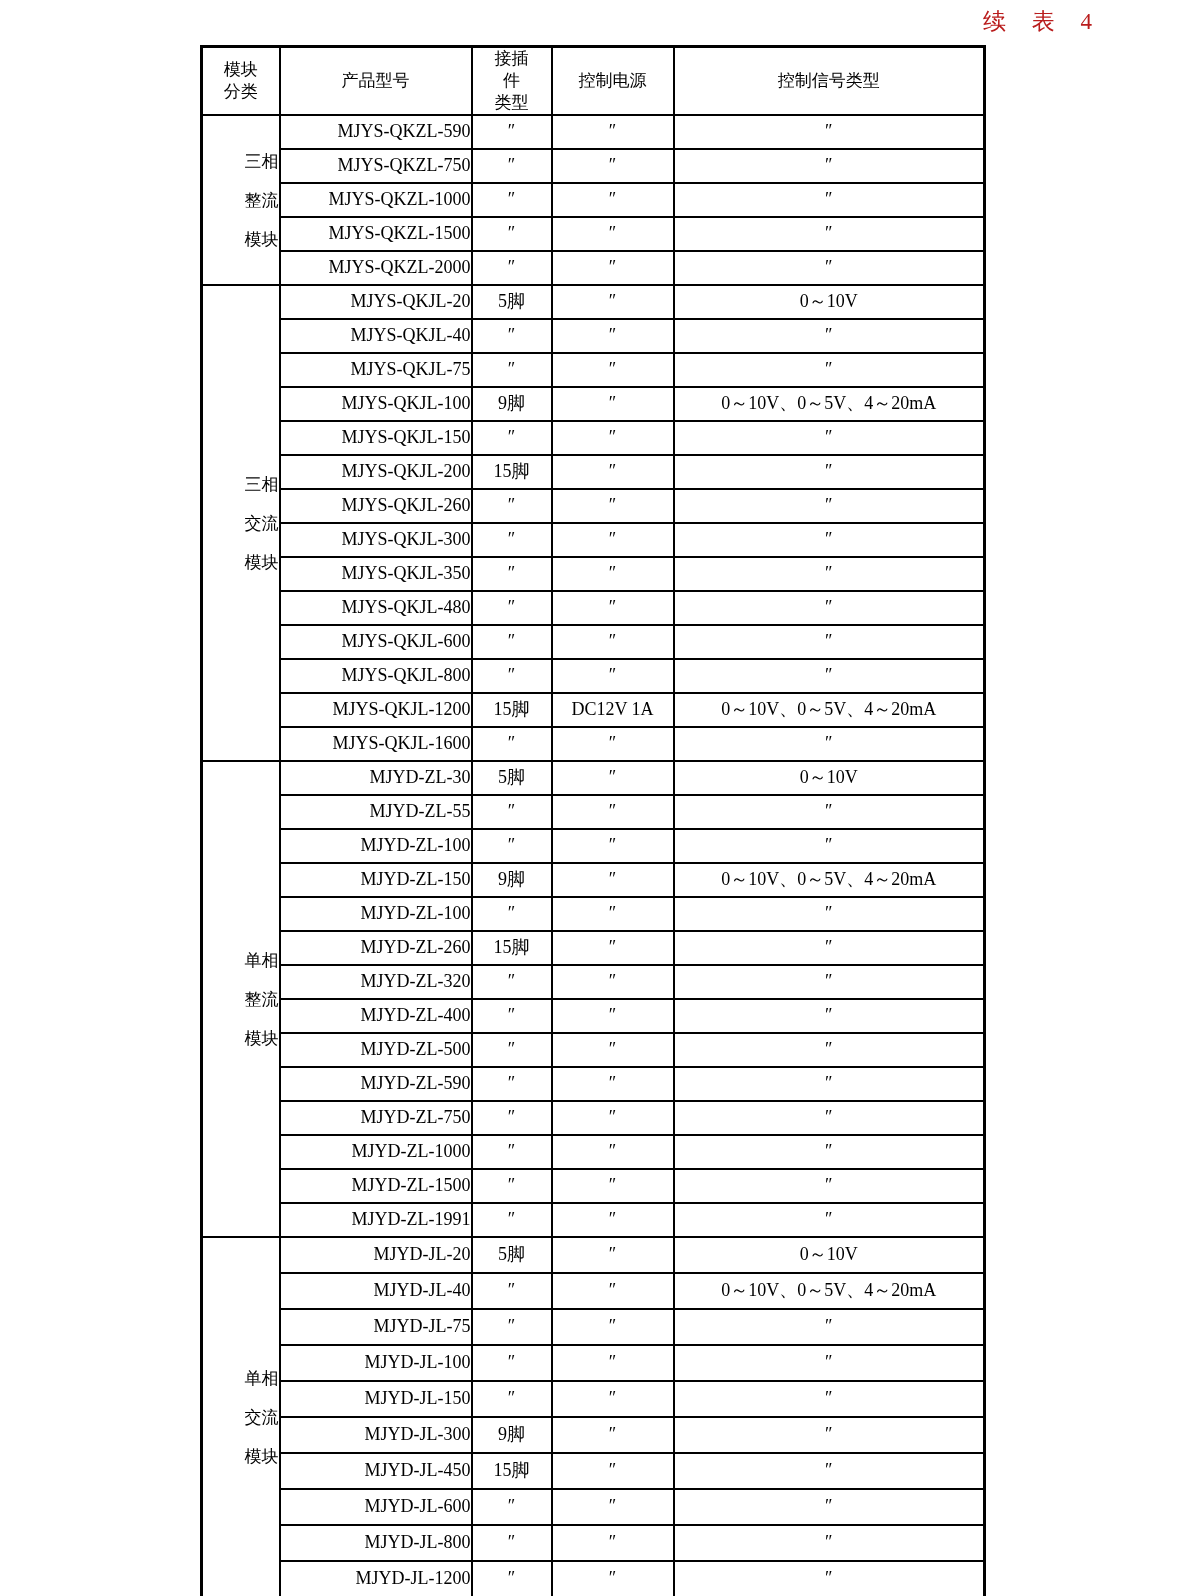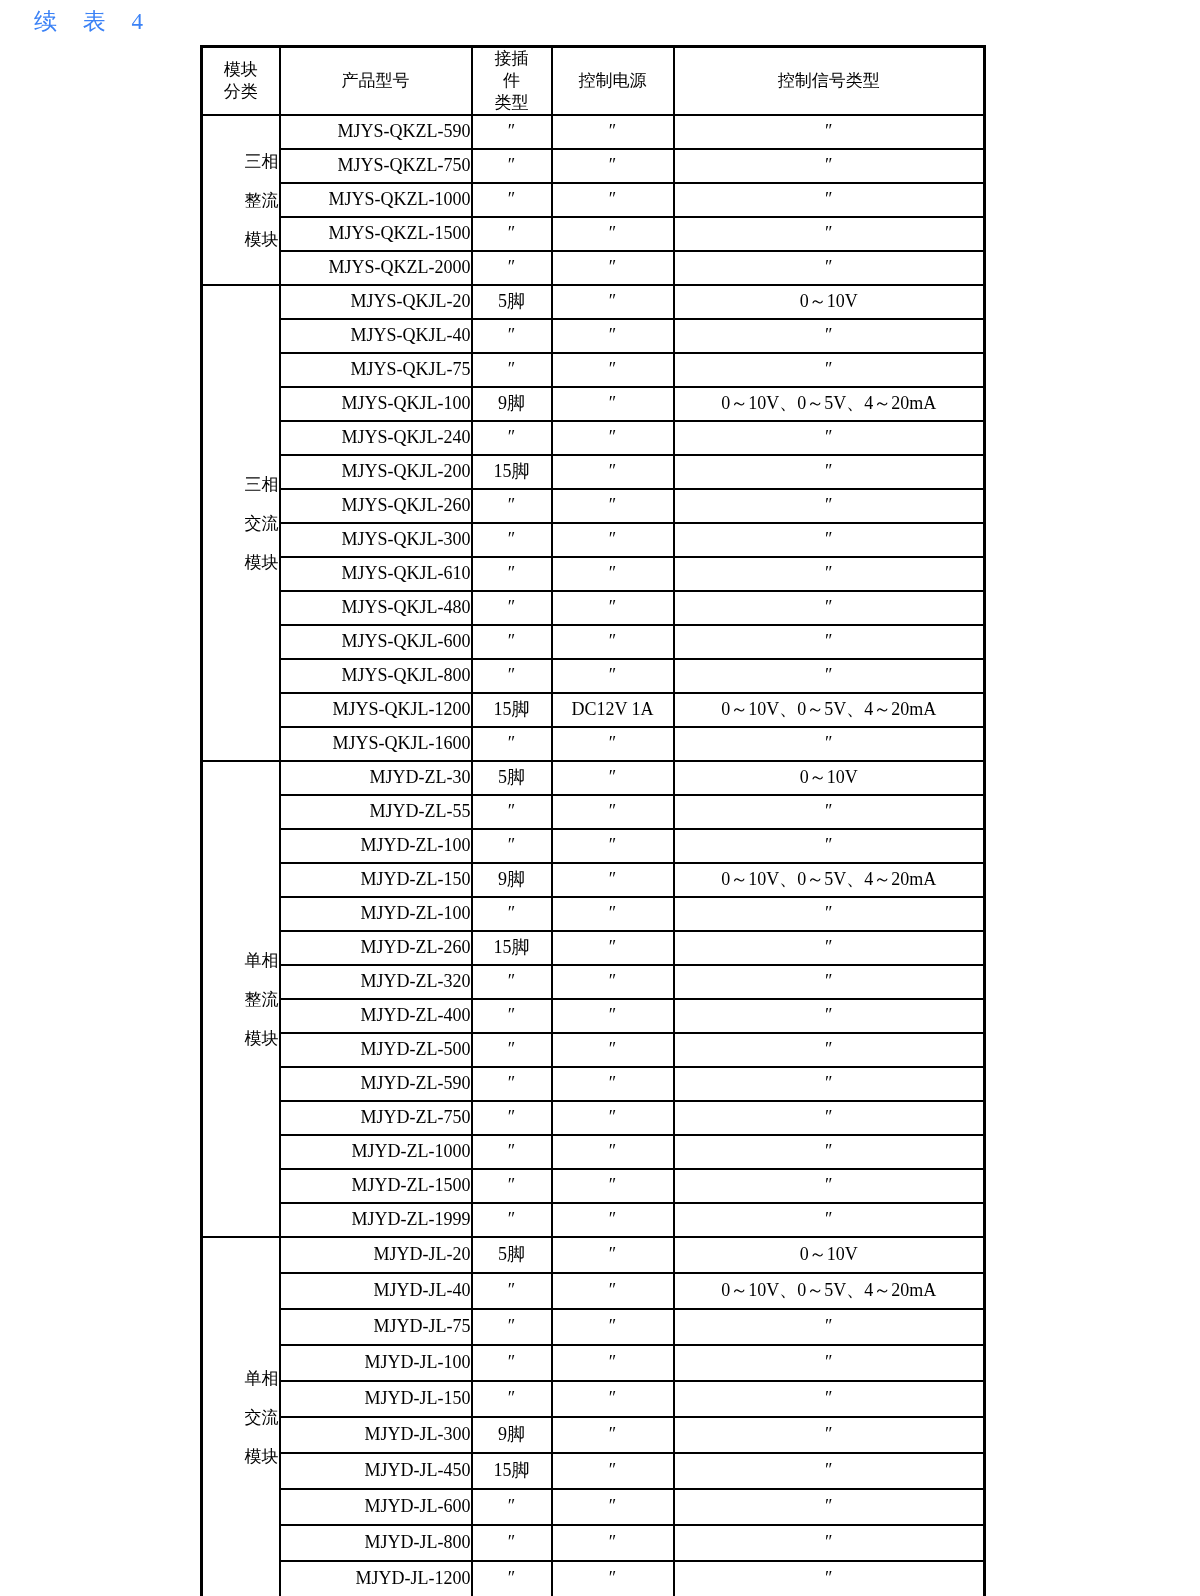--- a/index.html
+++ b/index.html
@@ -16,26 +16,25 @@
     position: relative;
     width: 1200px;
     height: 1596px;
     background: #ffffff;
   }
   .doc-title {
     position: absolute;
     top: 6px;
     left: 0;
     width: 1094px;
-    text-align: left;
+    text-align: right;
     font-size: 23px;
     word-spacing: 16px;
     letter-spacing: 2px;
-    color: #3b82f6;
-    padding-left: 34px;
+    color: #b91c1c;
   }
   table.spec-table {
     position: absolute;
     left: 200px;
     top: 45px;
     width: 783px;
     border-collapse: collapse;
     table-layout: fixed;
     border: 3px solid #000000;
   }
@@ -159,21 +158,21 @@
           <td class="power">″</td>
           <td class="signal">″</td>
         </tr>
         <tr>
           <td class="model">MJYS-QKJL-100</td>
           <td class="connector">9脚</td>
           <td class="power">″</td>
           <td class="signal">0～10V、0～5V、4～20mA</td>
         </tr>
         <tr>
-          <td class="model">MJYS-QKJL-240</td>
+          <td class="model">MJYS-QKJL-150</td>
           <td class="connector">″</td>
           <td class="power">″</td>
           <td class="signal">″</td>
         </tr>
         <tr>
           <td class="model">MJYS-QKJL-200</td>
           <td class="connector">15脚</td>
           <td class="power">″</td>
           <td class="signal">″</td>
         </tr>
@@ -183,21 +182,21 @@
           <td class="power">″</td>
           <td class="signal">″</td>
         </tr>
         <tr>
           <td class="model">MJYS-QKJL-300</td>
           <td class="connector">″</td>
           <td class="power">″</td>
           <td class="signal">″</td>
         </tr>
         <tr>
-          <td class="model">MJYS-QKJL-610</td>
+          <td class="model">MJYS-QKJL-350</td>
           <td class="connector">″</td>
           <td class="power">″</td>
           <td class="signal">″</td>
         </tr>
         <tr>
           <td class="model">MJYS-QKJL-480</td>
           <td class="connector">″</td>
           <td class="power">″</td>
           <td class="signal">″</td>
         </tr>
@@ -300,21 +299,21 @@
           <td class="power">″</td>
           <td class="signal">″</td>
         </tr>
         <tr>
           <td class="model">MJYD-ZL-1500</td>
           <td class="connector">″</td>
           <td class="power">″</td>
           <td class="signal">″</td>
         </tr>
         <tr>
-          <td class="model">MJYD-ZL-1999</td>
+          <td class="model">MJYD-ZL-1991</td>
           <td class="connector">″</td>
           <td class="power">″</td>
           <td class="signal">″</td>
         </tr>
         <tr class="tall">
           <td rowspan="10" class="category">单相
 交流
 模块</td>
           <td class="model">MJYD-JL-20</td>
           <td class="connector">5脚</td>

